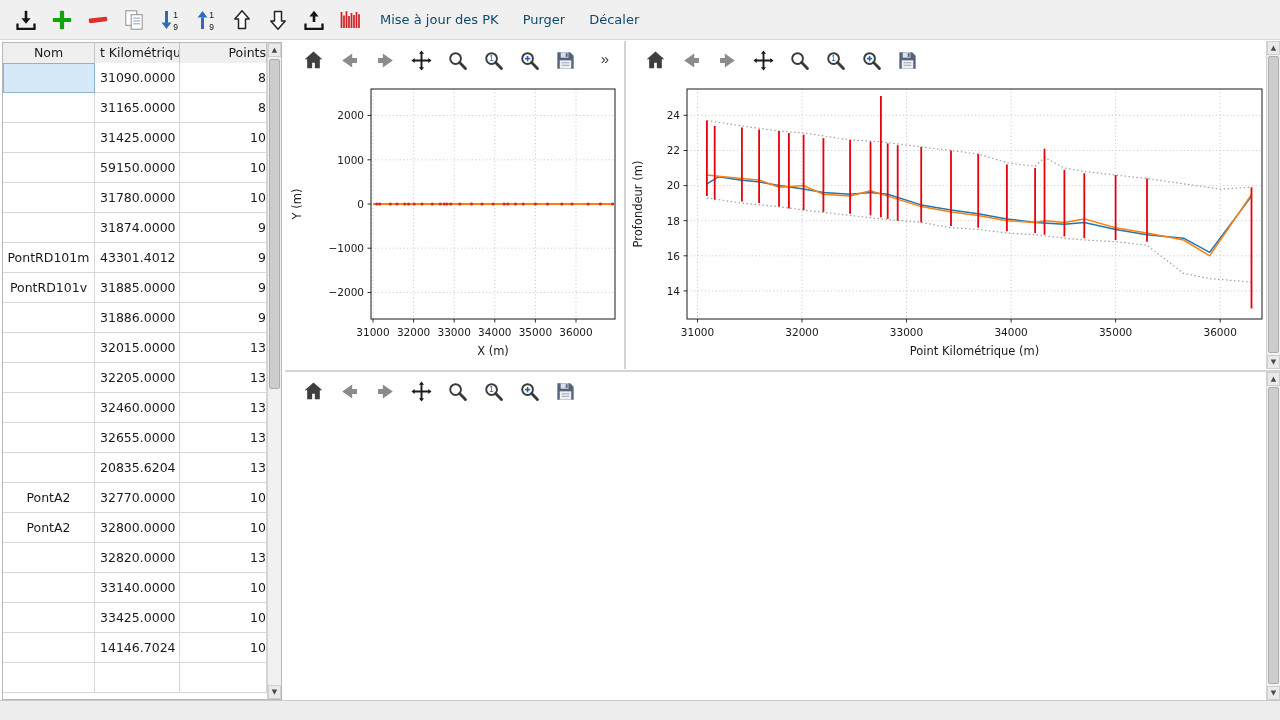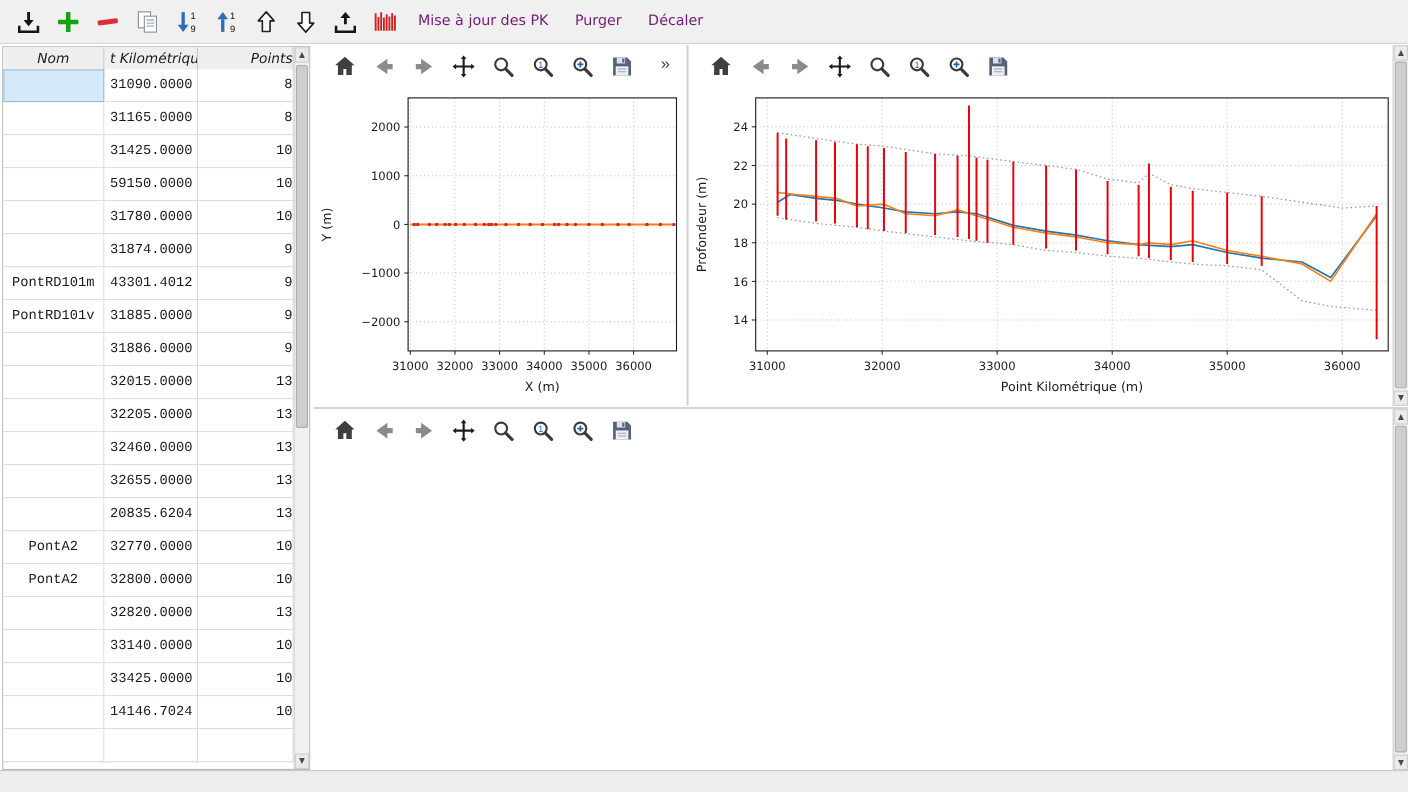--- a/index.html
+++ b/index.html
@@ -4,29 +4,29 @@
 <style>
   html,body{margin:0;padding:0;background:#ffffff;}
   *{box-sizing:border-box;}
   #app{position:relative;width:1280px;height:720px;overflow:hidden;background:#ffffff;
        font-family:"DejaVu Sans","Liberation Sans",sans-serif;color:#1a1a1a;}
   
   #top-toolbar{position:absolute;left:0;top:0;width:1280px;height:40px;background:#f0f0f0;
        border-bottom:1px solid #d6d6d6;display:flex;align-items:center;gap:4px;padding:0 10px;}
   .tbtn{height:32px;min-width:32px;border:none;background:transparent;display:flex;align-items:center;
        justify-content:center;padding:0 3px;cursor:default;}
-  .tbtn.text{font-size:13px;color:#701a75;padding:0 10px;font-family:inherit;white-space:nowrap;}
+  .tbtn.text{font-size:13px;color:#0c4a6e;padding:0 10px;font-family:inherit;white-space:nowrap;}
   .ticon{display:flex;align-items:center;justify-content:center;}
   
   #left-panel{position:absolute;left:2px;top:42px;width:280px;height:658px;background:#ffffff;
        border:1px solid #b8b8b8;}
   .thead{display:flex;height:20px;background:#efefef;border-bottom:1px solid #bdbdbd;}
   .th{border-right:1px solid #c6c6c6;text-align:center;font-size:12.5px;line-height:19px;height:20px;
-       overflow:hidden;white-space:nowrap;background:#efefef;font-style:italic;}
-  #table-body{position:absolute;left:0;top:20px;width:264px;height:637px;overflow:hidden;font-family:Liberation Mono, monospace;}
+       overflow:hidden;white-space:nowrap;background:#efefef;}
+  #table-body{position:absolute;left:0;top:20px;width:264px;height:637px;overflow:hidden;}
   .trow{display:flex;height:30px;}
   .td{border-right:1px solid #d6d6d6;border-bottom:1px solid #d6d6d6;height:30px;line-height:29px;
        font-size:12.5px;overflow:hidden;white-space:nowrap;background:#ffffff;}
   .col-nom{width:92px;text-align:center;}
   .col-pk{width:85px;text-align:left;padding-left:5px;}
   .col-points{width:87px;text-align:right;}
   .td.selected{background:#d6e9f8;outline:1.5px solid #8ab4da;outline-offset:-1.5px;}
   
   .vscroll{position:absolute;width:14px;background:#f1f1f1;border-left:1px solid #d2d2d2;}
   .sb-btn{position:absolute;left:0;width:13px;height:14px;font-size:7px;color:#4a4a4a;display:flex;

